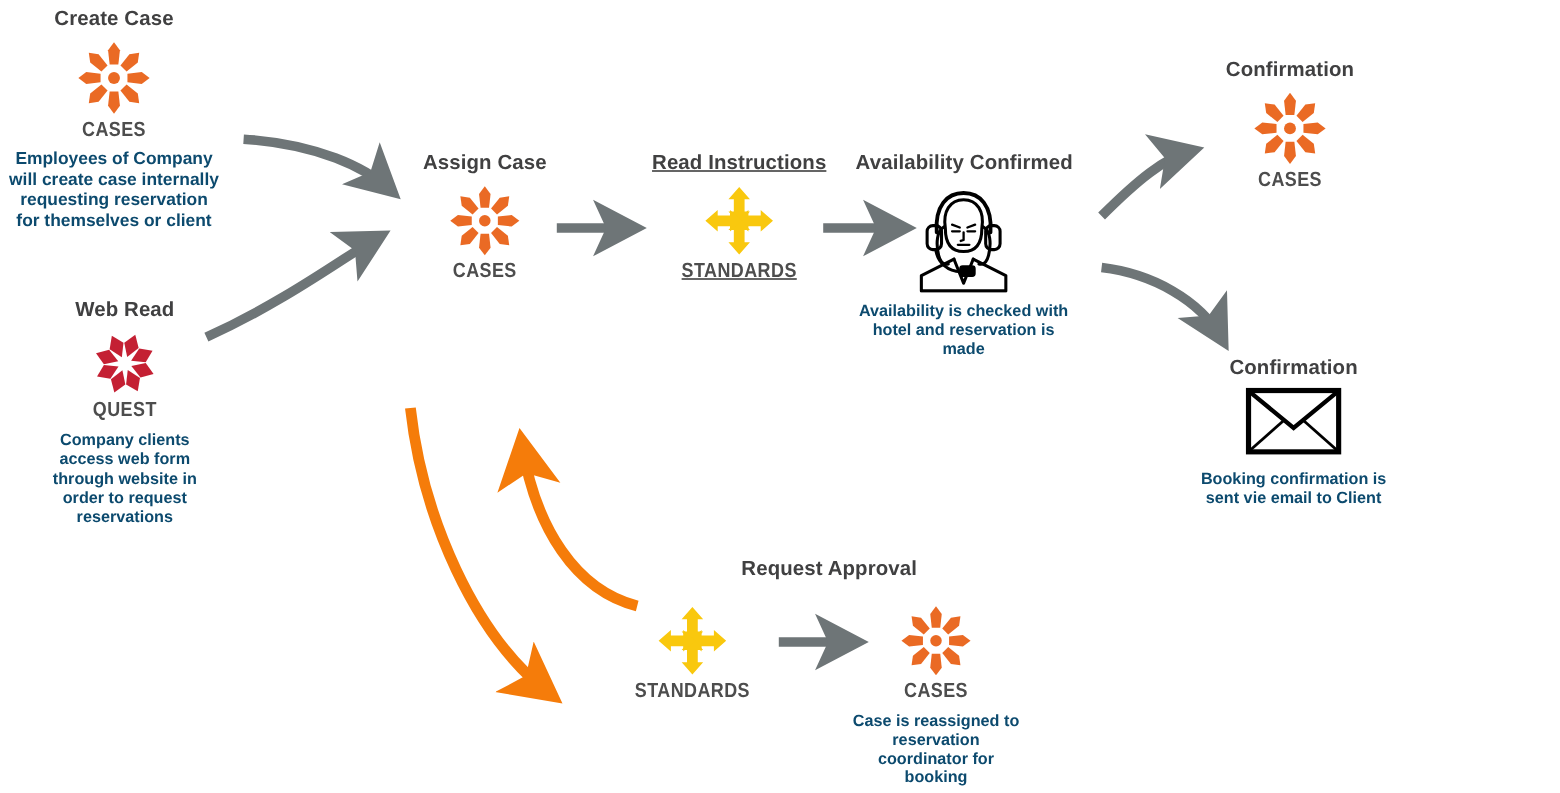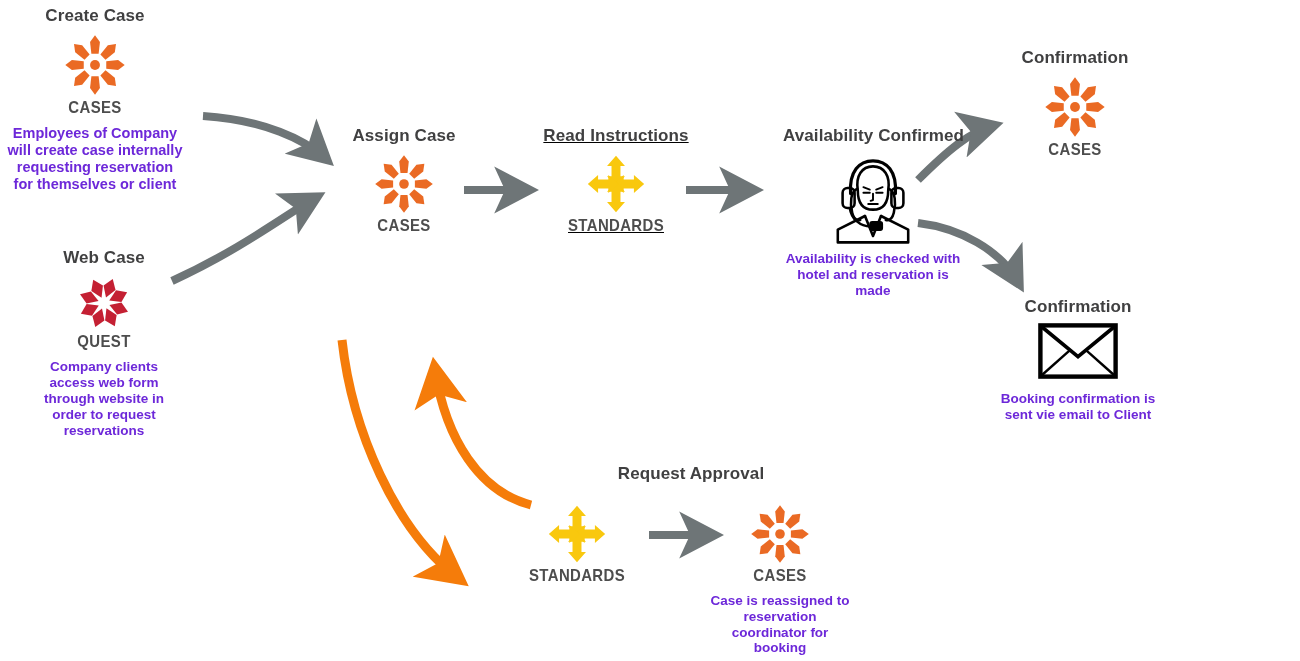--- a/index.html
+++ b/index.html
@@ -46,21 +46,21 @@
     font-weight: bold;
     color: #4d4d4d;
     letter-spacing: 0.4px;
     margin-top: 1px;
     transform: scaleX(0.88);
     line-height: 1.1;
   }
   .desc {
     font-size: 13.5px;
     font-weight: bold;
-    color: #6d28d9;
+    color: #0c4a6e;
     line-height: 1.18;
     margin-top: 7px;
   }
   .desc-lg {
     font-size: 14.5px;
   }
   .arrows-layer {
     position: absolute;
     left: 0; top: 0;
     width: 1300px;
@@ -120,21 +120,21 @@
             <path d="M50 5 L57.5 15 L55.5 33 L44.5 33 L42.5 15 Z" transform="rotate(315 50 50)"></path>
           </g>
         </g>
       </svg>
     </span>
     <div class="wordmark">CASES</div>
     <div class="desc desc-lg">Employees of Company will create case internally requesting reservation for themselves or client</div>
   </div>
 
   <div class="node" style="left:30px; top:248px; width:148px;">
-    <div class="node-title">Web Case</div>
+    <div class="node-title">Web Read</div>
     <span class="icon-wrap">
       <svg width="58" height="58" viewBox="0 0 100 100">
         <g fill="#C42033" transform="rotate(20 50 50)">
           <path d="M50 6 L61 22 L50 40 L39 22 Z"></path>
           <path d="M50 6 L61 22 L50 40 L39 22 Z" transform="rotate(45 50 50)"></path>
           <path d="M50 6 L61 22 L50 40 L39 22 Z" transform="rotate(90 50 50)"></path>
           <path d="M50 6 L61 22 L50 40 L39 22 Z" transform="rotate(135 50 50)"></path>
           <path d="M50 6 L61 22 L50 40 L39 22 Z" transform="rotate(180 50 50)"></path>
           <path d="M50 6 L61 22 L50 40 L39 22 Z" transform="rotate(225 50 50)"></path>
           <path d="M50 6 L61 22 L50 40 L39 22 Z" transform="rotate(270 50 50)"></path>
@@ -174,21 +174,21 @@
           <path d="M50 6 L64 22 L57 22 L57 38 L64 38 L50 54 L36 38 L43 38 L43 22 L36 22 Z"></path>
           <path d="M50 6 L64 22 L57 22 L57 38 L64 38 L50 54 L36 38 L43 38 L43 22 L36 22 Z" transform="rotate(90 50 50)"></path>
           <path d="M50 6 L64 22 L57 22 L57 38 L64 38 L50 54 L36 38 L43 38 L43 22 L36 22 Z" transform="rotate(180 50 50)"></path>
           <path d="M50 6 L64 22 L57 22 L57 38 L64 38 L50 54 L36 38 L43 38 L43 22 L36 22 Z" transform="rotate(270 50 50)"></path>
         </g>
       </svg>
     </span>
     <div class="wordmark">STANDARDS</div>
   </div>
 
-  <div class="node" style="left:783px; top:126px; width:180px;">
+  <div class="node" style="left:713px; top:126px; width:180px;">
     <div class="node-title">Availability Confirmed</div>
     <span class="icon-wrap">
       <svg width="96" height="92" viewBox="0 0 120 115">
         <g fill="none" stroke="#000000" stroke-width="3.2" stroke-linecap="round" stroke-linejoin="round">
 
           <path d="M41 48 C38 30 46 18 60 18 C74 18 82 30 79 48
                    C79 62 74 72 60 72 C46 72 41 62 41 48 Z"></path>
 
           <path d="M40 46 C32 50 31 64 34 76 C36 84 40 86 44 85"></path>
           <path d="M80 46 C88 50 89 64 86 76 C84 84 80 86 76 85"></path>

